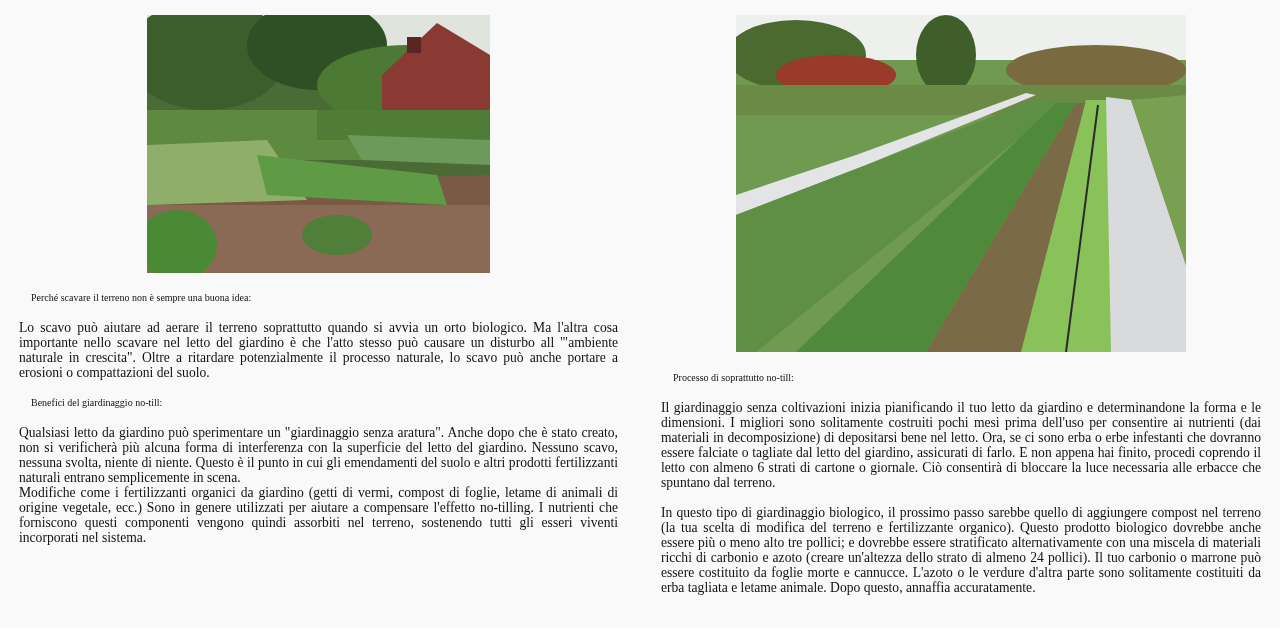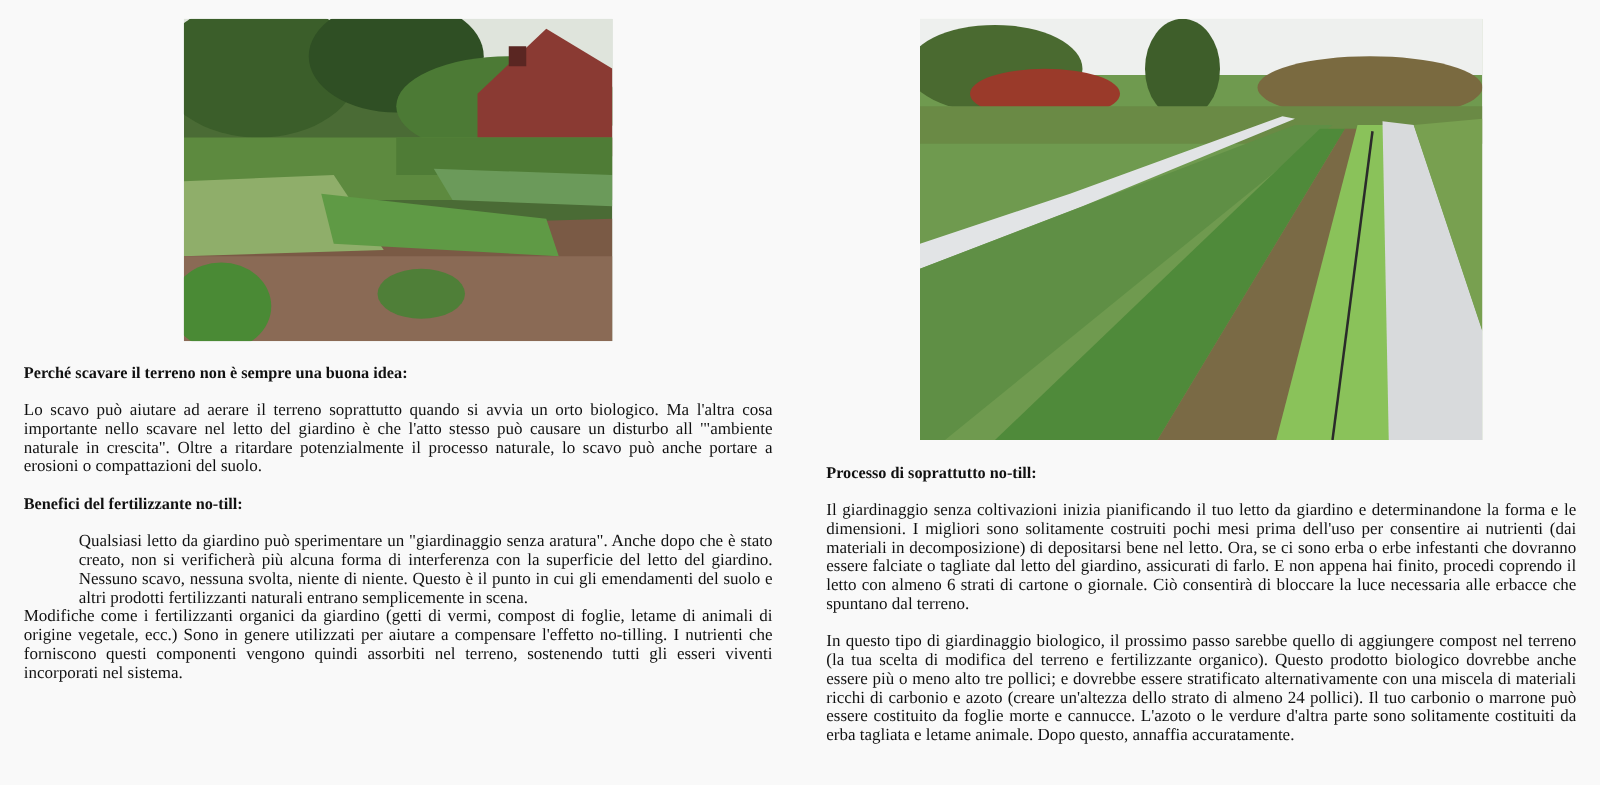--- a/index.html
+++ b/index.html
@@ -10,23 +10,23 @@
     color:#111;
     position:relative;
   }
   .photo { position:absolute; overflow:hidden; }
   .photo-left { left:147px; top:15px; width:343px; height:258px; }
   .photo-right { left:736px; top:15px; width:450px; height:337px; }
   .photo svg { display:block; width:100%; height:100%; }
   .text-block { position:absolute; font-size:13.6px; line-height:15px; }
   .text-left { left:19px; top:290px; width:599px; }
   .text-right { left:661px; top:370px; width:600px; }
-  h3 { font-size:13px; font-weight:bold; margin:0 0 15px 0; line-height:15px; }
+  h3 { font-size:10px; font-weight:normal; margin:0 0 15px 12px; line-height:15px; }
   p { margin:0 0 15px 0; text-align:justify; }
-  p.tight { margin-bottom:0;margin-left:44px; }
+  p.tight { margin-bottom:0; }
 </style>
 </head>
 <body>
 
 <div class="photo photo-left" aria-label="vegetable-garden-beds-with-mulch">
   <svg viewBox="0 0 343 258" preserveAspectRatio="none">
     <rect width="343" height="258" fill="#4a6b35"></rect>
     <rect width="343" height="40" fill="#dfe4dc"></rect>
     <ellipse cx="60" cy="40" rx="80" ry="55" fill="#3b5e2a"></ellipse>
     <ellipse cx="170" cy="30" rx="70" ry="45" fill="#2f4f24"></ellipse>
@@ -61,21 +61,21 @@
     <polygon points="285,337 350,85 375,85 380,337" fill="#8ac25a"></polygon>
     <polygon points="375,337 370,82 395,85 450,250 450,337" fill="#d8dadc"></polygon>
     <polygon points="395,85 450,80 450,250" fill="#78a050"></polygon>
     <line x1="330" y1="337" x2="362" y2="90" stroke="#2a2a2a" stroke-width="2"></line>
   </svg>
 </div>
 
 <div class="text-block text-left">
   <h3>Perché scavare il terreno non è sempre una buona idea:</h3>
   <p>Lo scavo può aiutare ad aerare il terreno soprattutto quando si avvia un orto biologico. Ma l'altra cosa importante nello scavare nel letto del giardino è che l'atto stesso può causare un disturbo all '"ambiente naturale in crescita". Oltre a ritardare potenzialmente il processo naturale, lo scavo può anche portare a erosioni o compattazioni del suolo.</p>
-  <h3>Benefici del fertilizzante no-till:</h3>
+  <h3>Benefici del giardinaggio no-till:</h3>
   <p class="tight">Qualsiasi letto da giardino può sperimentare un "giardinaggio senza aratura". Anche dopo che è stato creato, non si verificherà più alcuna forma di interferenza con la superficie del letto del giardino. Nessuno scavo, nessuna svolta, niente di niente. Questo è il punto in cui gli emendamenti del suolo e altri prodotti fertilizzanti naturali entrano semplicemente in scena.</p>
   <p>Modifiche come i fertilizzanti organici da giardino (getti di vermi, compost di foglie, letame di animali di origine vegetale, ecc.) Sono in genere utilizzati per aiutare a compensare l'effetto no-tilling. I nutrienti che forniscono questi componenti vengono quindi assorbiti nel terreno, sostenendo tutti gli esseri viventi incorporati nel sistema.</p>
 </div>
 
 <div class="text-block text-right">
   <h3>Processo di soprattutto no-till:</h3>
   <p>Il giardinaggio senza coltivazioni inizia pianificando il tuo letto da giardino e determinandone la forma e le dimensioni. I migliori sono solitamente costruiti pochi mesi prima dell'uso per consentire ai nutrienti (dai materiali in decomposizione) di depositarsi bene nel letto. Ora, se ci sono erba o erbe infestanti che dovranno essere falciate o tagliate dal letto del giardino, assicurati di farlo. E non appena hai finito, procedi coprendo il letto con almeno 6 strati di cartone o giornale. Ciò consentirà di bloccare la luce necessaria alle erbacce che spuntano dal terreno.</p>
   <p>In questo tipo di giardinaggio biologico, il prossimo passo sarebbe quello di aggiungere compost nel terreno (la tua scelta di modifica del terreno e fertilizzante organico). Questo prodotto biologico dovrebbe anche essere più o meno alto tre pollici; e dovrebbe essere stratificato alternativamente con una miscela di materiali ricchi di carbonio e azoto (creare un'altezza dello strato di almeno 24 pollici). Il tuo carbonio o marrone può essere costituito da foglie morte e cannucce. L'azoto o le verdure d'altra parte sono solitamente costituiti da erba tagliata e letame animale. Dopo questo, annaffia accuratamente.</p>
 </div>
 

